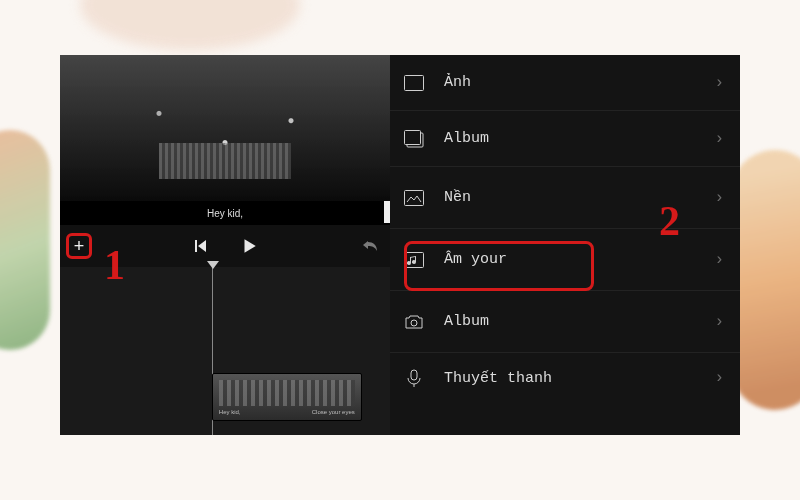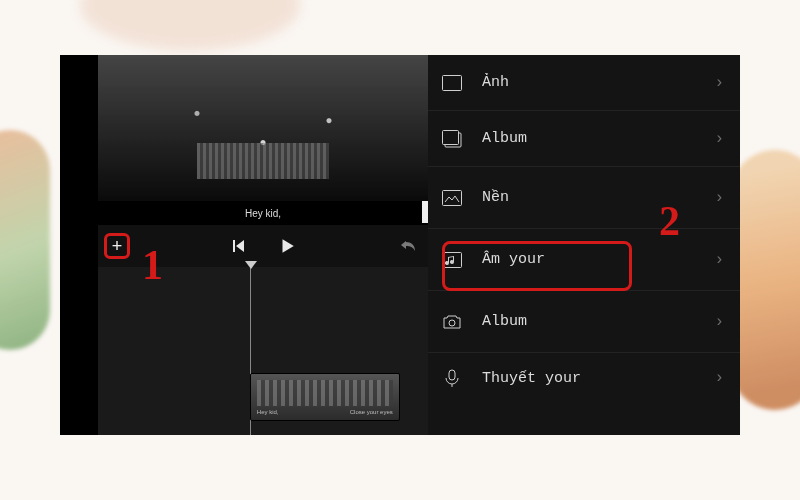--- a/index.html
+++ b/index.html
@@ -38,21 +38,21 @@
     position: absolute;
     left: 60px; top: 55px;
     width: 680px; height: 380px;
     display: flex;
     background: #000;
   }
   .left-panel {
     width: 330px; height: 100%;
     background: #0e0e0e;
     position: relative;
-    display: flex; flex-direction: column; margin-left: 38px;
+    display: flex; flex-direction: column;
   }
   .preview {
     height: 170px;
     background: #000;
     position: relative;
     display: flex; flex-direction: column;
   }
   .preview-img {
     flex: 1;
     background:
@@ -288,21 +288,21 @@
       <span class="chev">›</span>
     </div>
 
     <div class="menu-item last">
       <span class="menu-icon">
         <svg width="14" height="18" viewBox="0 0 14 18">
             <rect x="4" y="1" width="6" height="10" rx="3" fill="none" stroke="currentColor"></rect>
             <path d="M1 9a6 6 0 0012 0M7 15v3" fill="none" stroke="currentColor"></path>
           </svg>
       </span>
-      <span>Thuyết your</span>
+      <span>Thuyết thanh</span>
       <span class="chev">›</span>
     </div>
 
     <div class="highlight-box hb2"></div>
     <div class="callout-2">2</div>
   </div>
 
 </div>
 
 </body></html>

